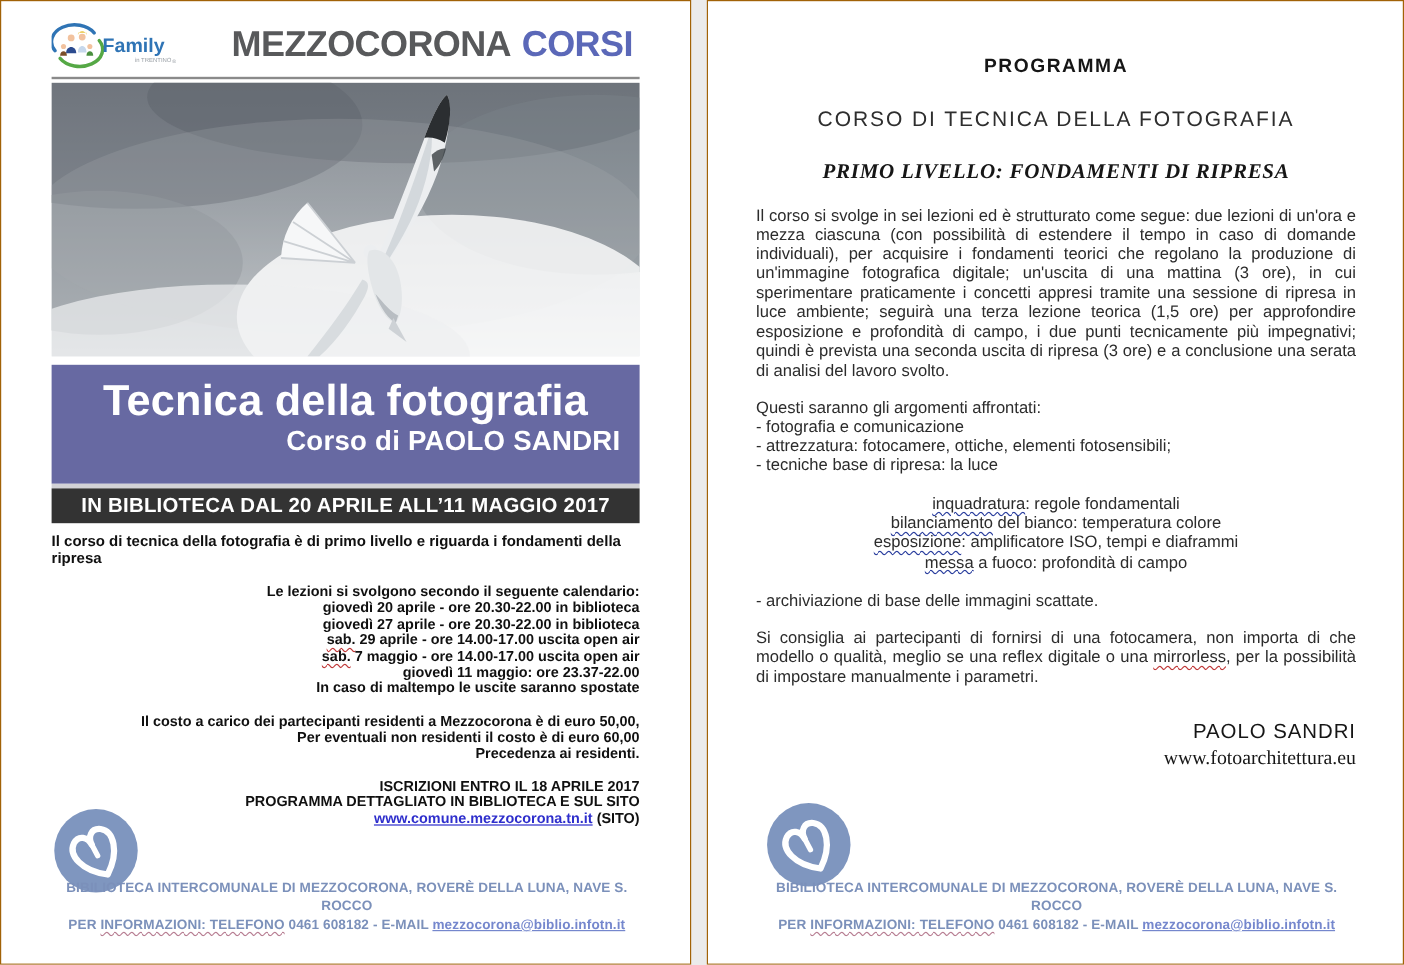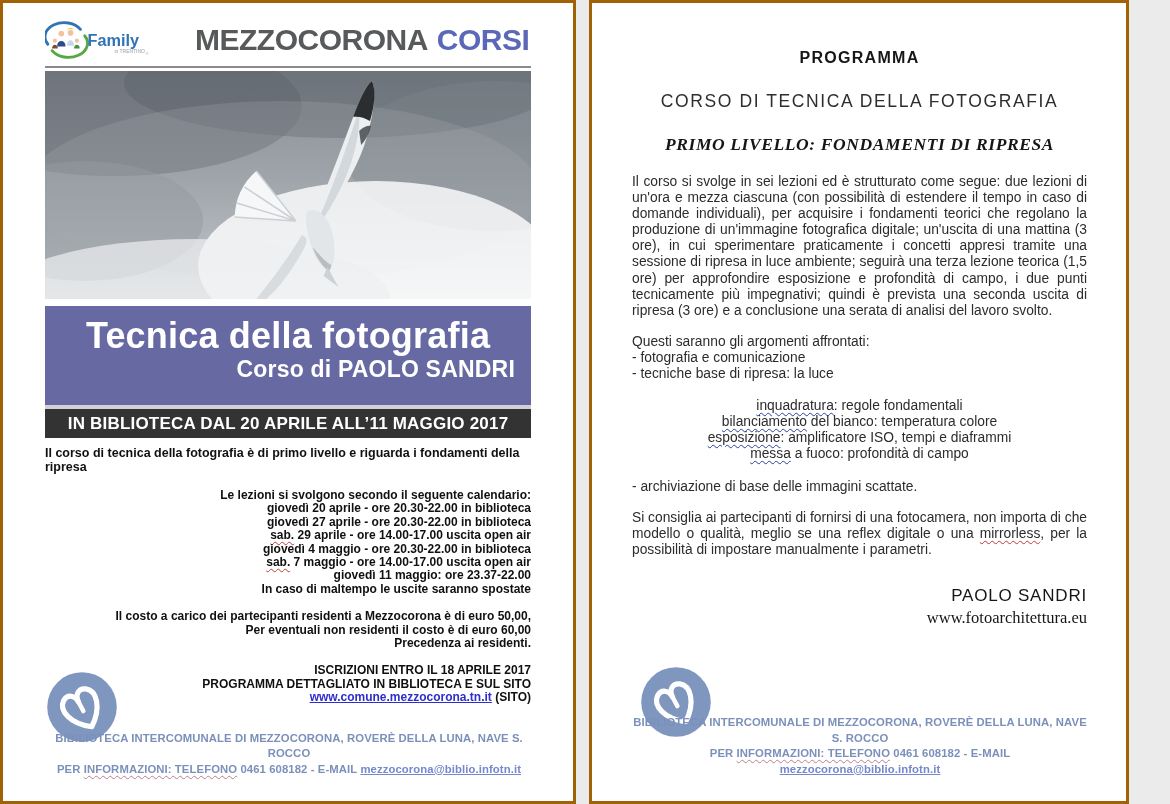--- a/index.html
+++ b/index.html
@@ -1,20 +1,20 @@
 <!DOCTYPE html>
 <html><head>
 <meta charset="utf-8">
 <style>
   * { margin:0; padding:0; box-sizing:border-box; }
   html,body { width:1170px; height:804px; overflow:hidden; }
   body { background:#ebebeb; display:flex; font-family:"Liberation Sans","DejaVu Sans",sans-serif; }
-  .page { background:#fff; border:3px solid #a16207; height:804px; position:relative; }
+  .page { background:#fff; border:1px solid #a16207; height:804px; position:relative; }
   .page-left  { width:576px; }
-  .page-right { width:540px; margin-left:13px; }
+  .page-right { width:581px; margin-left:13px; }
 
   
   .lp-content { padding:0 42px; }
   .lp-header { display:flex; align-items:center; margin-top:13px; height:47px; }
   .family-logo { width:124px; height:46px; flex:0 0 auto; }
   .lp-title { margin-left:26px; font-size:30px; font-weight:bold; letter-spacing:-0.5px;
               color:#58595b; white-space:nowrap; }
   .lp-title .accent { color:#5b68b8; margin-left:9px; }
   .lp-rule { height:2px; background:#8a8a8a; margin-top:3px; }
   .lp-photo { margin-top:3px; height:228px; }
@@ -130,21 +130,20 @@
     <div class="lp-banner">IN BIBLIOTECA DAL 20 APRILE ALL’11 MAGGIO 2017</div>
 
     <div class="lp-intro">Il corso di tecnica della fotografia è di primo livello e riguarda i fondamenti della ripresa</div>
 
     <div class="lp-cal rt">
       <div>Le lezioni si svolgono secondo il seguente calendario:</div>
       <div id="cal-list">
           <div>giovedì 20 aprile - ore 20.30-22.00 in biblioteca</div>
           <div>giovedì 27 aprile - ore 20.30-22.00 in biblioteca</div>
           <div><span class="sp-red">sab.</span> 29 aprile - ore 14.00-17.00 uscita open air</div>
-          <div>giovedì 4 maggio - ore 20.30-22.00 in biblioteca</div>
           <div><span class="sp-red">sab.</span> 7 maggio - ore 14.00-17.00 uscita open air</div>
           <div>giovedì 11 maggio: ore 23.37-22.00</div>
           <div>In caso di maltempo le uscite saranno spostate</div>
         </div>
     </div>
 
     <div class="lp-cost rt">
       <div>Il costo a carico dei partecipanti residenti a Mezzocorona è di euro 50,00,</div>
       <div>Per eventuali non residenti il costo è di euro 60,00</div>
       <div>Precedenza ai residenti.</div>
@@ -176,20 +175,21 @@
     <div class="rp-h1">PROGRAMMA</div>
     <div class="rp-h2">CORSO DI TECNICA DELLA FOTOGRAFIA</div>
     <div class="rp-h3">PRIMO LIVELLO: FONDAMENTI DI RIPRESA</div>
 
     <div class="rp-para1 rp-body">Il corso si svolge in sei lezioni ed è strutturato come segue: due lezioni di un'ora e mezza ciascuna (con possibilità di estendere il tempo in caso di domande individuali), per acquisire i fondamenti teorici che regolano la produzione di un'immagine fotografica digitale; un'uscita di una mattina (3 ore), in cui sperimentare praticamente i concetti appresi tramite una sessione di ripresa in luce ambiente; seguirà una terza lezione teorica (1,5 ore) per approfondire esposizione e profondità di campo, i due punti tecnicamente più impegnativi; quindi è prevista una seconda uscita di ripresa (3 ore) e a conclusione una serata di analisi del lavoro svolto.</div>
 
     <div class="rp-topics rp-body">
       <div>Questi saranno gli argomenti affrontati:</div>
       <div id="topics-list">
           <div>- fotografia e comunicazione</div>
+          <div>- attrezzatura: fotocamere, ottiche, elementi fotosensibili;</div>
           <div>- tecniche base di ripresa: la luce</div>
         </div>
     </div>
 
     <div class="rp-details rp-body" id="details-list">
         <div><span class="sp-blue">inquadratura</span>: regole fondamentali</div>
         <div><span class="sp-blue">bilanciamento</span> del bianco: temperatura colore</div>
         <div><span class="sp-blue">esposizione</span>: amplificatore ISO, tempi e diaframmi</div>
         <div><span class="sp-blue">messa</span> a fuoco: profondità di campo</div>
       </div>

